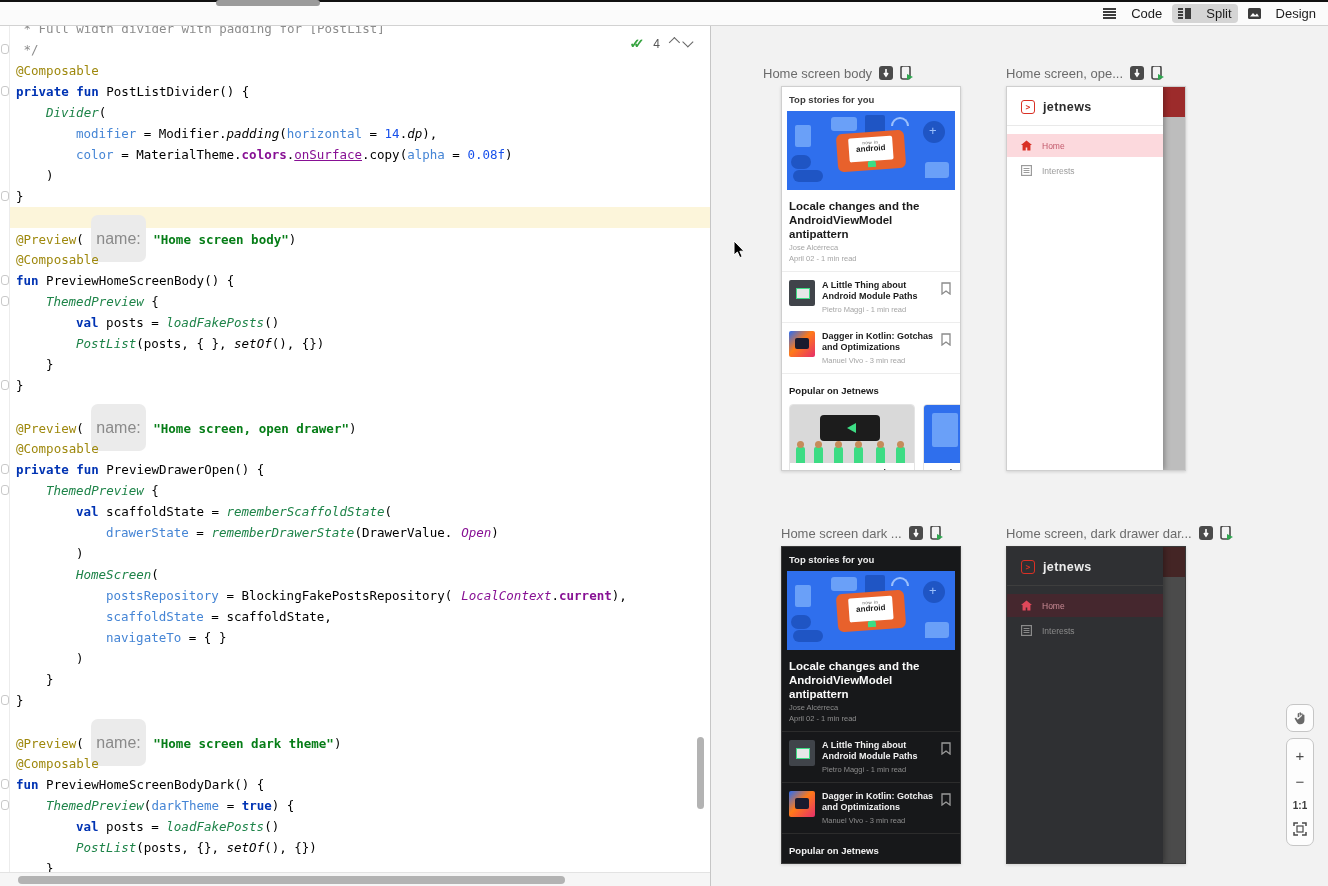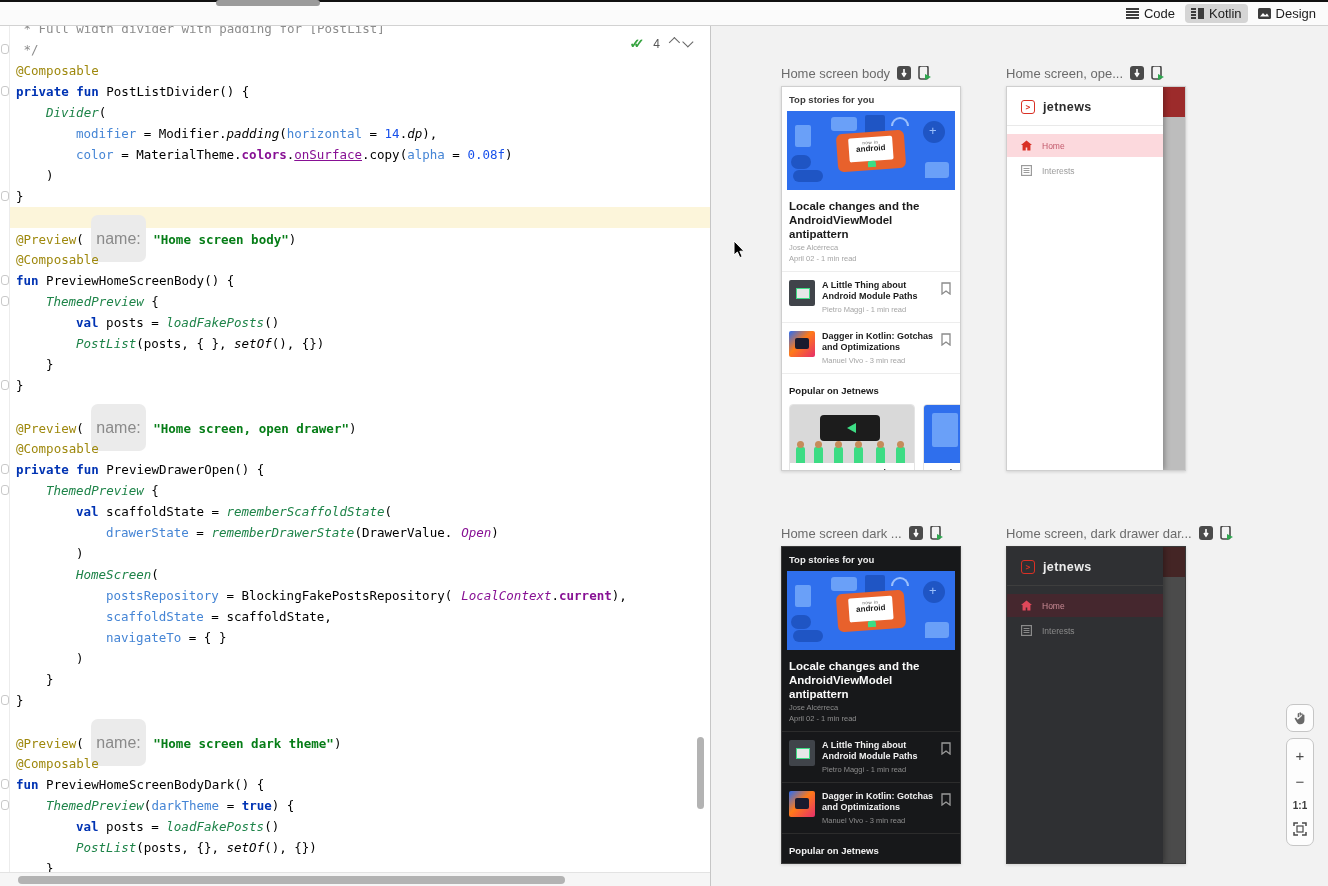--- a/index.html
+++ b/index.html
@@ -6,21 +6,21 @@
   html,body { width:1328px; height:886px; overflow:hidden; background:#fff;
               font-family:"Liberation Sans", sans-serif; }
   #app { position:relative; width:1328px; height:886px; background:#fff; overflow:hidden; }
 
   
   .topline { position:absolute; left:0; top:0; width:1328px; height:2px; background:#111; z-index:30; }
   .topthumb { position:absolute; left:216px; top:0; width:104px; height:6px; background:#9b9b9b; border-radius:3px; z-index:31; }
   .header { position:absolute; left:0; top:2px; width:1328px; height:24px; background:#fbfbfb;
             border-bottom:1px solid #d2d2d2; z-index:20; display:flex; align-items:center; justify-content:flex-end; }
   .seg { display:flex; align-items:center; gap:4px; padding-right:6px; }
-  .seg-item { display:flex; align-items:center; gap:5px; font-size:13px; color:#1c1c1c; padding:2px 6px; border-radius:4px; cursor:default; }
+  .seg-item { display:flex; align-items:center; gap:15px; font-size:13px; color:#1c1c1c; padding:2px 6px; border-radius:4px; cursor:default; }
   .seg-item.active { background:#d5d5d5; }
   .seg svg { display:block; }
 
   
   .editor { position:absolute; left:0; top:2px; width:710px; height:884px; background:#fff; overflow:hidden; }
   .gutter { position:absolute; left:0; top:0; width:10px; height:884px; background:#fff; border-right:1px solid #ececec; z-index:5; }
   .fold { position:absolute; left:1px; width:8px; height:10px; border:1px solid #c9c9c9; border-radius:3px; background:#fff; }
   #code-lines { position:absolute; left:0; top:16px; width:710px;
                 font-family:"DejaVu Sans Mono", monospace; font-size:12.5px; line-height:21px; white-space:pre; }
   .cl { height:21px; }
@@ -176,21 +176,21 @@
       <div class="seg-item active">
         <svg width="13" height="11" viewBox="0 0 13 11">
             <g fill="#3c3c3c">
               <rect x="0" y="0" width="5" height="2"></rect>
               <rect x="0" y="3" width="5" height="2"></rect>
               <rect x="0" y="6" width="5" height="2"></rect>
               <rect x="0" y="9" width="5" height="2"></rect>
               <rect x="7" y="0" width="6" height="11"></rect>
             </g>
           </svg>
-        <span>Kotlin</span>
+        <span>Split</span>
       </div>
       <div class="seg-item">
         <svg width="13" height="11" viewBox="0 0 13 11">
             <rect x="0" y="0" width="13" height="11" rx="1.5" fill="#3c3c3c"></rect>
             <path d="M2 8.5 5 5l2.2 2.2L9 5.6 11 8.5z" fill="#fff"></path>
           </svg>
         <span>Design</span>
       </div>
     </div>
   </div>
@@ -231,21 +231,21 @@
       <svg class="tb-layout" width="18" height="14" viewBox="0 0 18 14">
         <rect x="0" y="0" width="7" height="5" fill="#8a8a8a"></rect>
           <rect x="8" y="0" width="7" height="5" fill="#bdbdbd"></rect>
         <rect x="0" y="6" width="7" height="3" fill="#bdbdbd"></rect>
           <rect x="8" y="6" width="7" height="3" fill="#555"></rect>
         <path d="M10 11 l3 3 3 -3z" fill="#3c3c3c" transform="scale(0.8) translate(2,0)"></path>
       </svg>
       <span class="tb-check">✓</span>
     </div>
 
-    <div class="ptitle" style="left:70px;top:62px;">
+    <div class="ptitle" style="left:52px;top:62px;">
       <span class="txt">Home screen body</span>
       <svg width="14" height="14" viewBox="0 0 14 14">
           <rect x="0" y="0" width="14" height="14" rx="3" fill="#4a4a4a"></rect>
           <path d="M7 3v5M5 7l2 3 2-3" stroke="#fff" stroke-width="1.6" fill="none"></path>
         </svg>
       <svg width="14" height="14" viewBox="0 0 14 14">
           <rect x="1" y="0" width="9" height="13" rx="2" fill="none" stroke="#4a4a4a" stroke-width="1.6"></rect>
           <path d="M7 8l6 3-6 3z" fill="#2ea84f"></path>
         </svg>
     </div>

